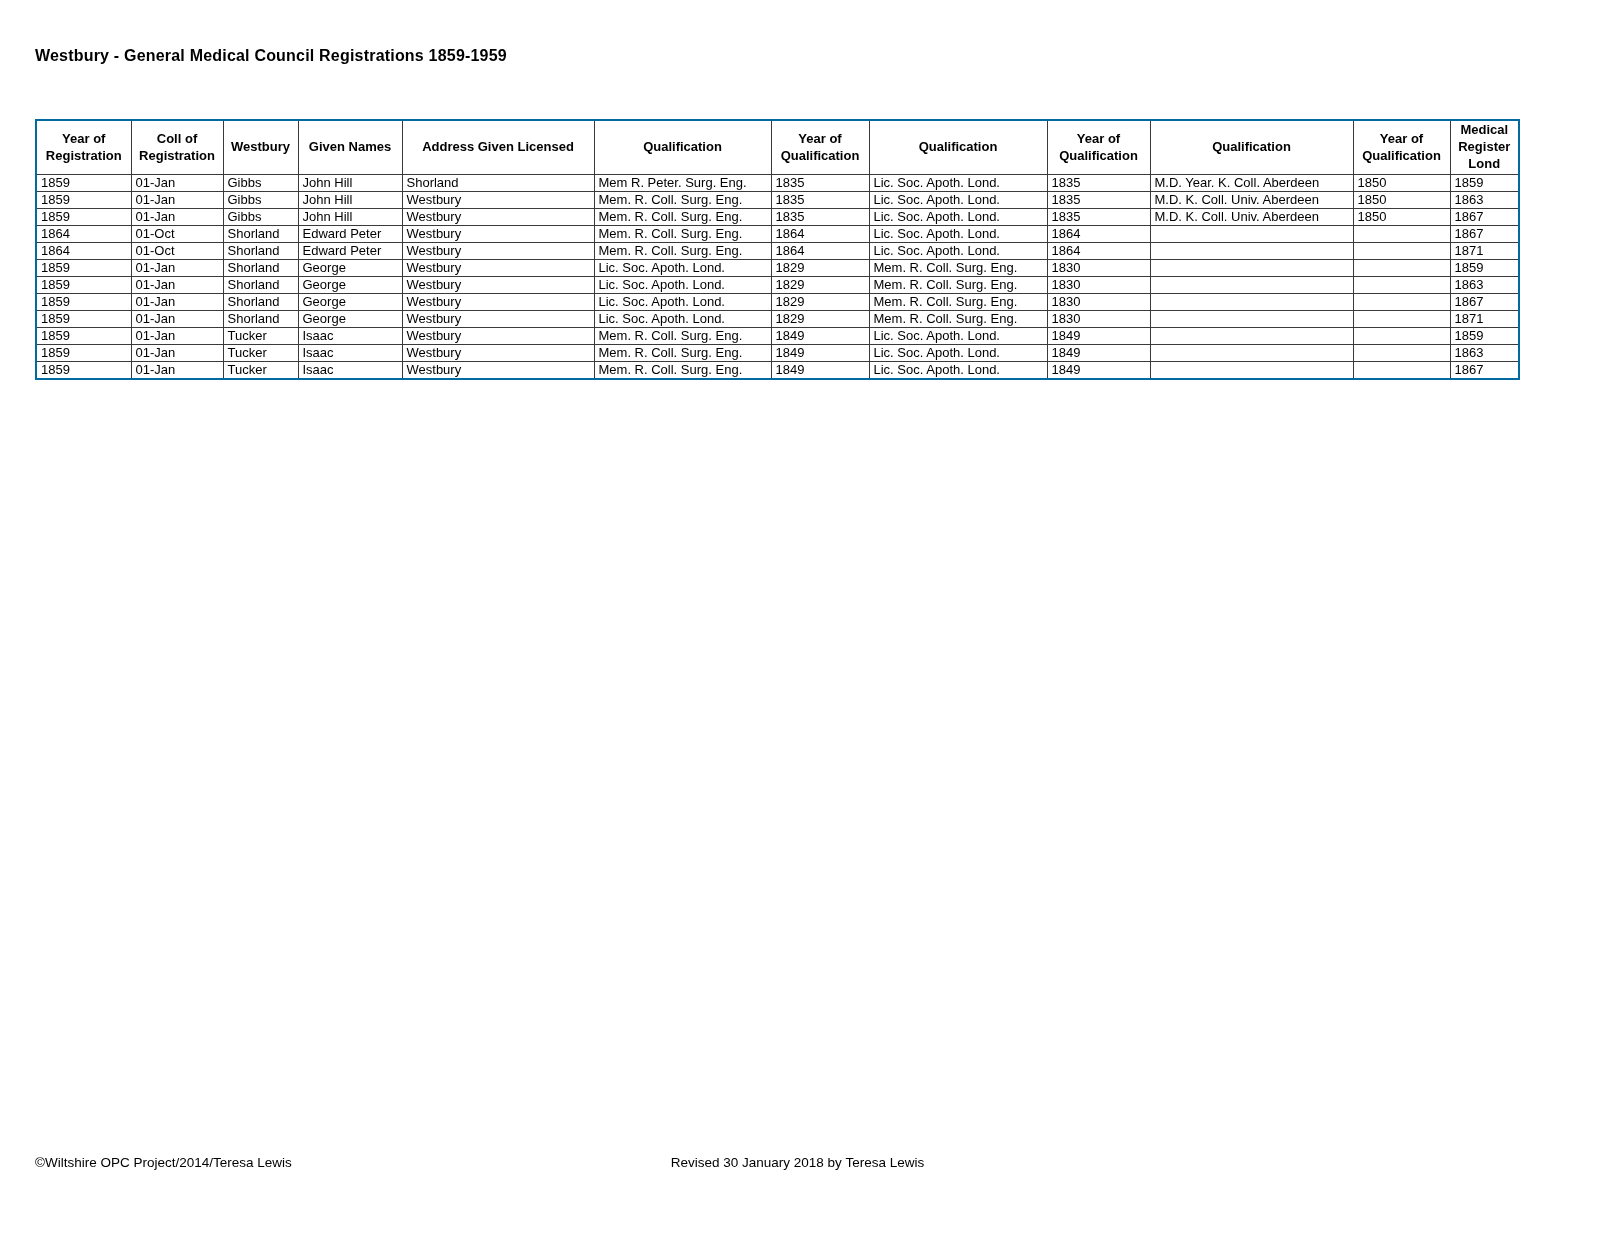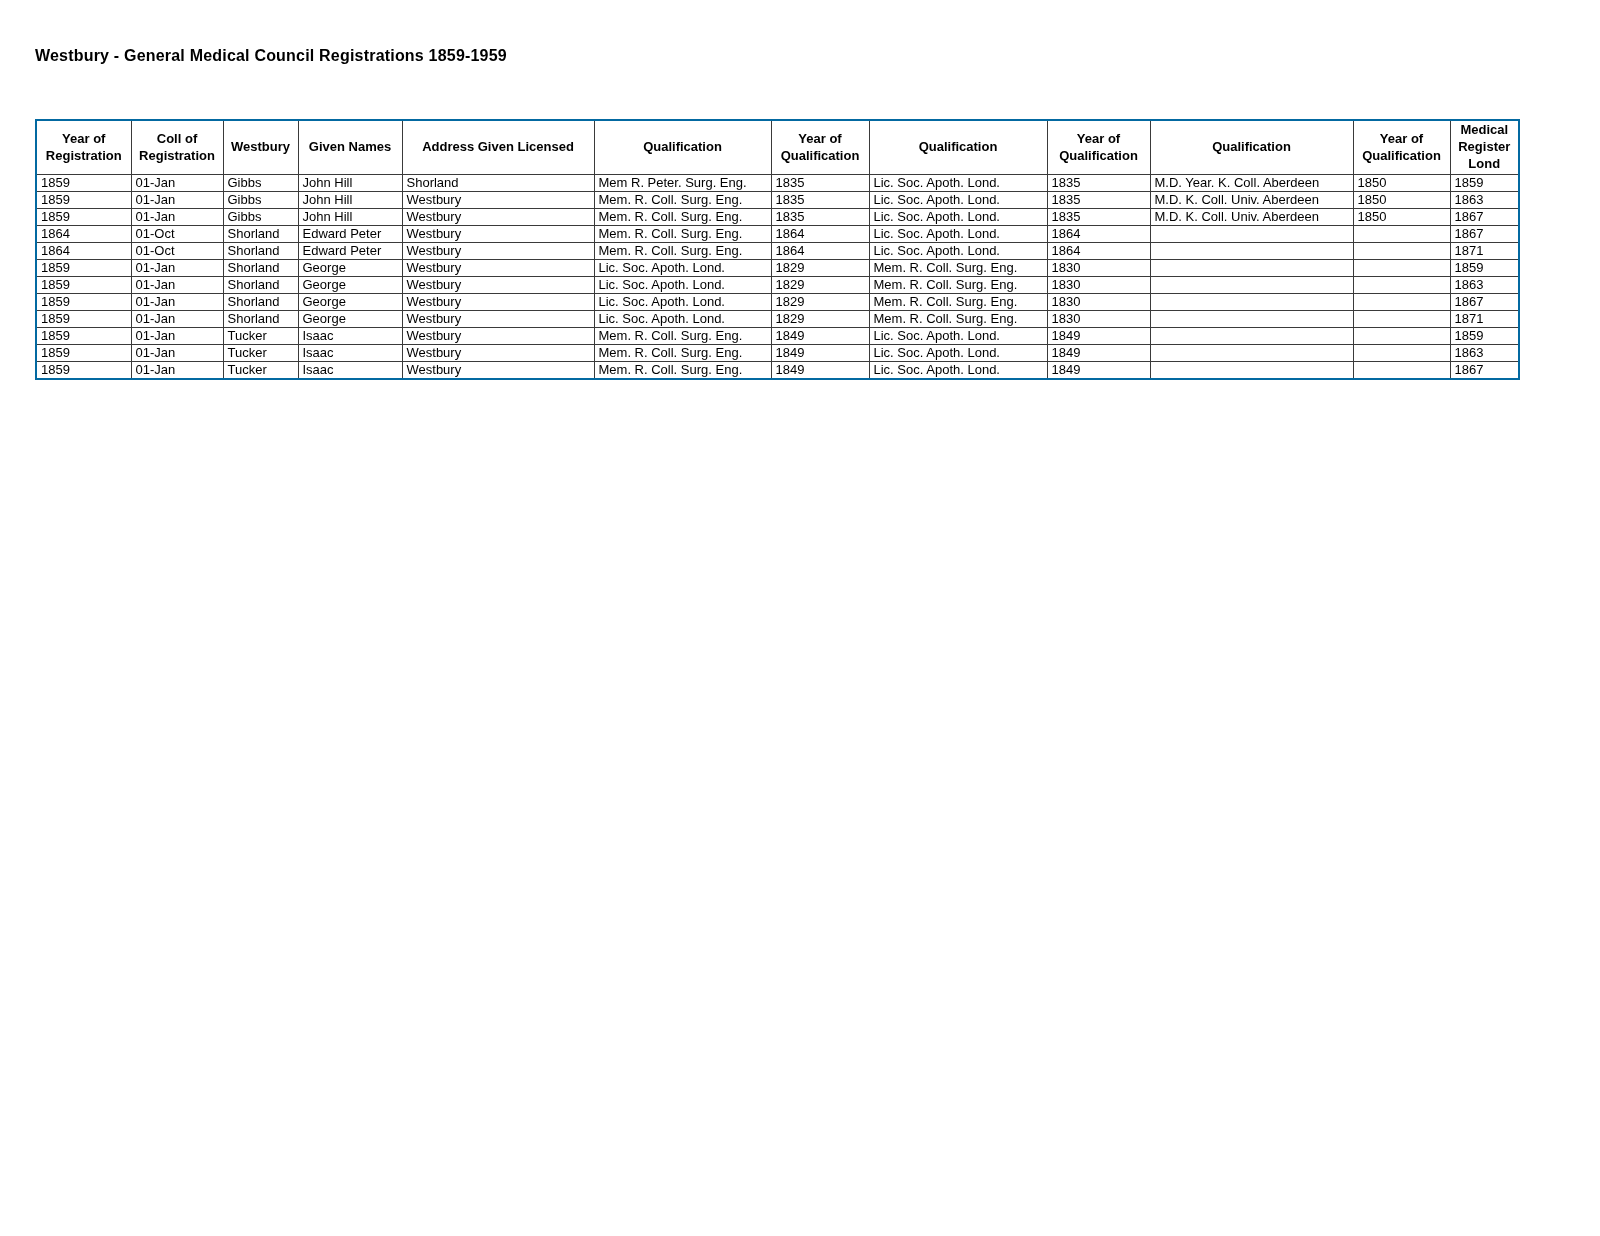--- a/index.html
+++ b/index.html
@@ -279,14 +279,18 @@
           <td>1849</td>
           <td>Lic. Soc. Apoth. Lond.</td>
           <td>1849</td>
           <td></td>
           <td></td>
           <td>1867</td>
         </tr>
       </tbody>
   </table>
 
+  <div class="footer">
+    <span class="copyright">©Wiltshire OPC Project/2014/Teresa Lewis</span>
+    <span class="revised">Revised 30 January 2018 by Teresa Lewis</span>
+  </div>
 
 </div>
 
 </body></html>

